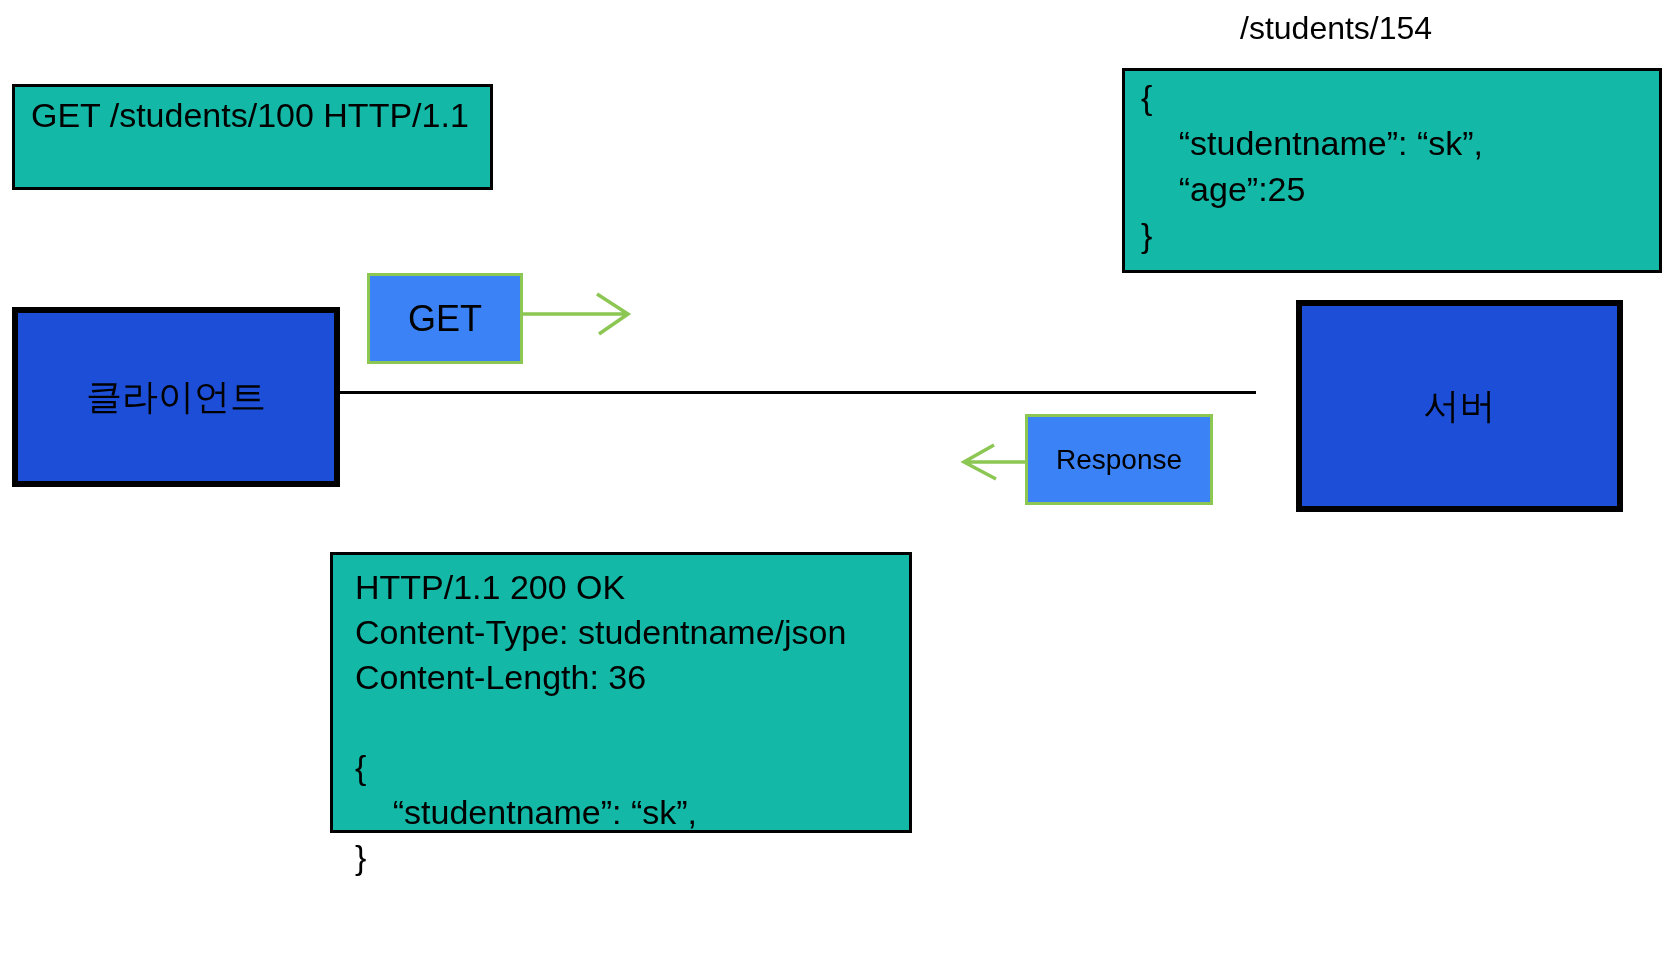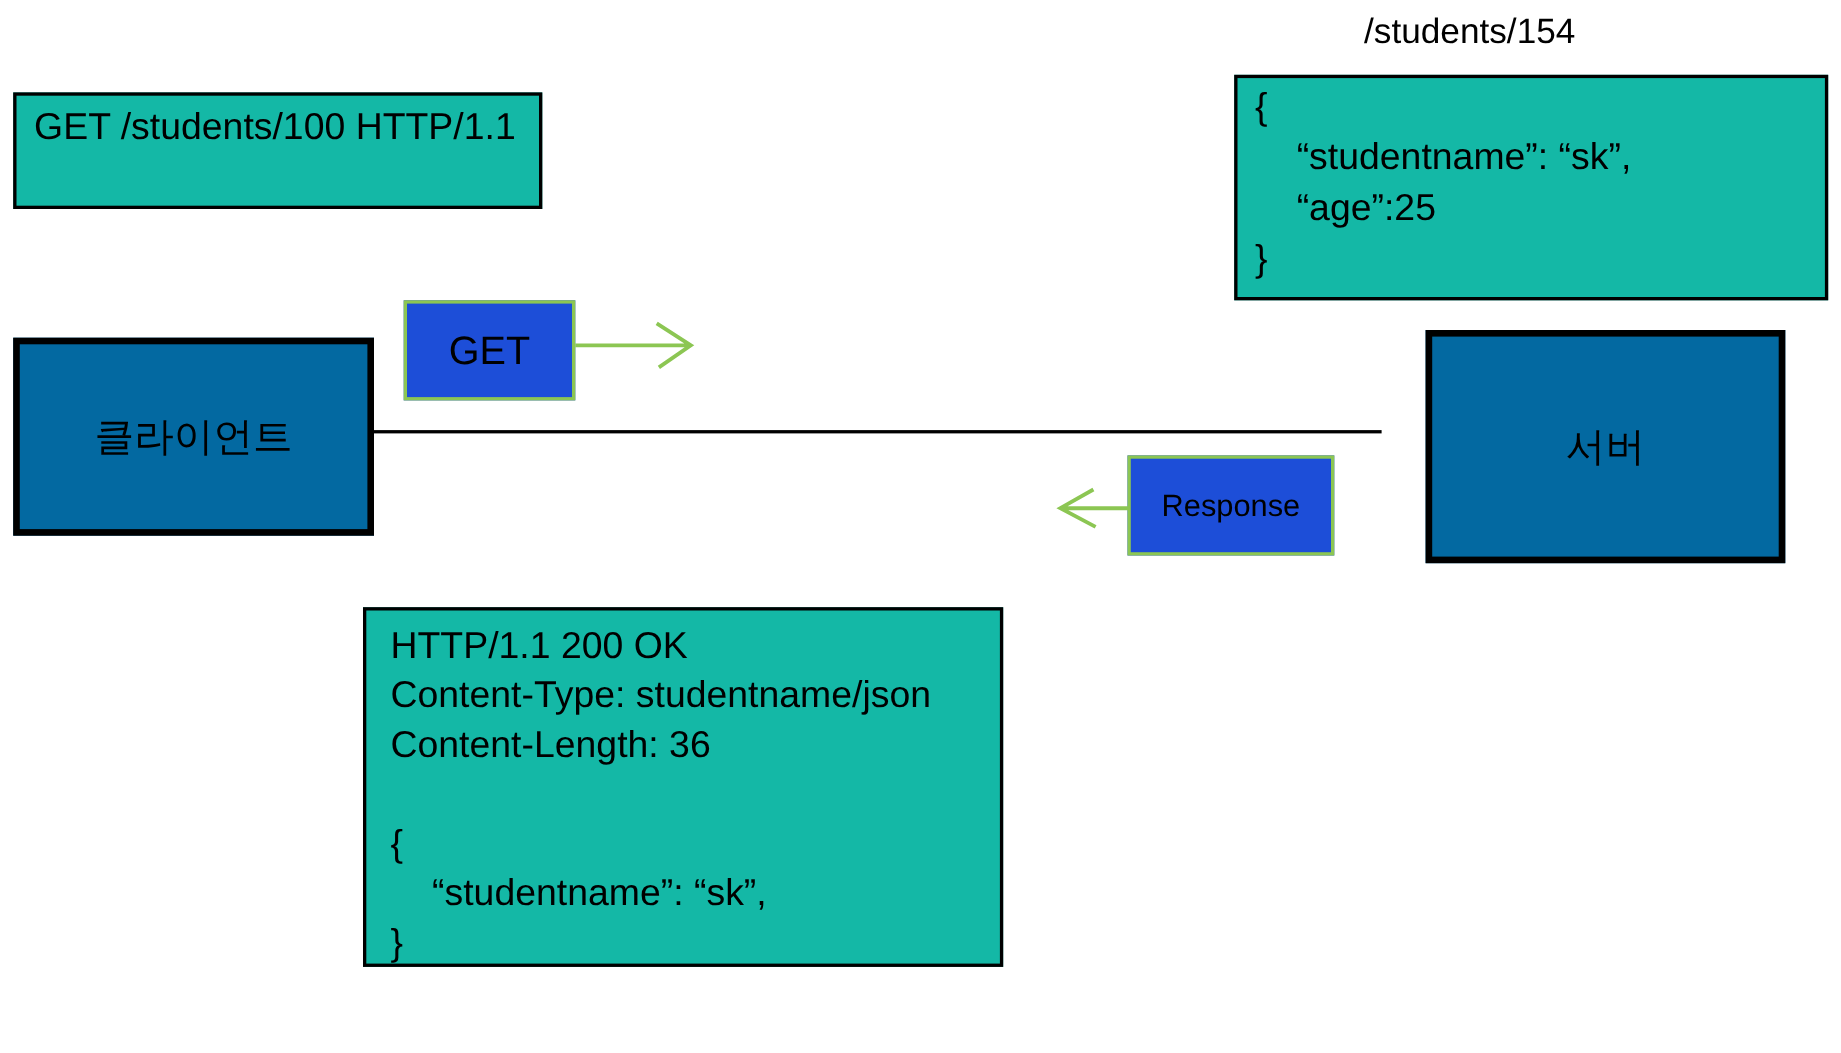--- a/index.html
+++ b/index.html
@@ -33,46 +33,46 @@
     font-size: 32px; line-height: 40px; margin-left: 40px;
   }
 
   
   .server-json-box { left: 1122px; top: 68px; width: 540px; height: 205px; padding: 3px 16px; }
   .server-json-box .line { line-height: 46px; }
 
   
   .actor-box {
     border: 6px solid var(--ink);
-    background: #0369a1;
+    background: #1d4ed8;
     display: flex; align-items: center; justify-content: center;
     font-size: 36px;
   }
   .client-box { left: 12px;   top: 307px; width: 328px; height: 180px; }
   .server-box { left: 1296px; top: 300px; width: 327px; height: 212px; }
 
   
   .connector-line { left: 340px; top: 391px; width: 916px; height: 3px; background: var(--ink); }
 
   
   .green-box {
     border: 3px solid var(--accent);
-    background: #1d4ed8;
+    background: #3b82f6;
     display: flex; align-items: center; justify-content: center;
     color: var(--ink);
   }
   .get-box      { left: 367px;  top: 273px; width: 156px; height: 91px; font-size: 36px; }
   .response-box { left: 1025px; top: 414px; width: 188px; height: 91px; font-size: 28px; }
 
   .arrow-svg { color: var(--accent); display: block; }
   .get-arrow-wrap      { left: 521px; top: 286px; }
   .response-arrow-wrap { left: 956px; top: 438px; }
 
   
-  .response-detail-box { left: 330px; top: 552px; width: 582px; height: 327px; padding: 10px 22px; }
+  .response-detail-box { left: 330px; top: 552px; width: 582px; height: 281px; padding: 10px 22px; }
   .response-detail-box .line { line-height: 45px; min-height: 45px; }
 </style>
 </head>
 <body>
 
 <div class="canvas">
 
   <div class="abs text-box request-box">
     <div class="line">GET /students/100 HTTP/1.1</div>
   </div>

